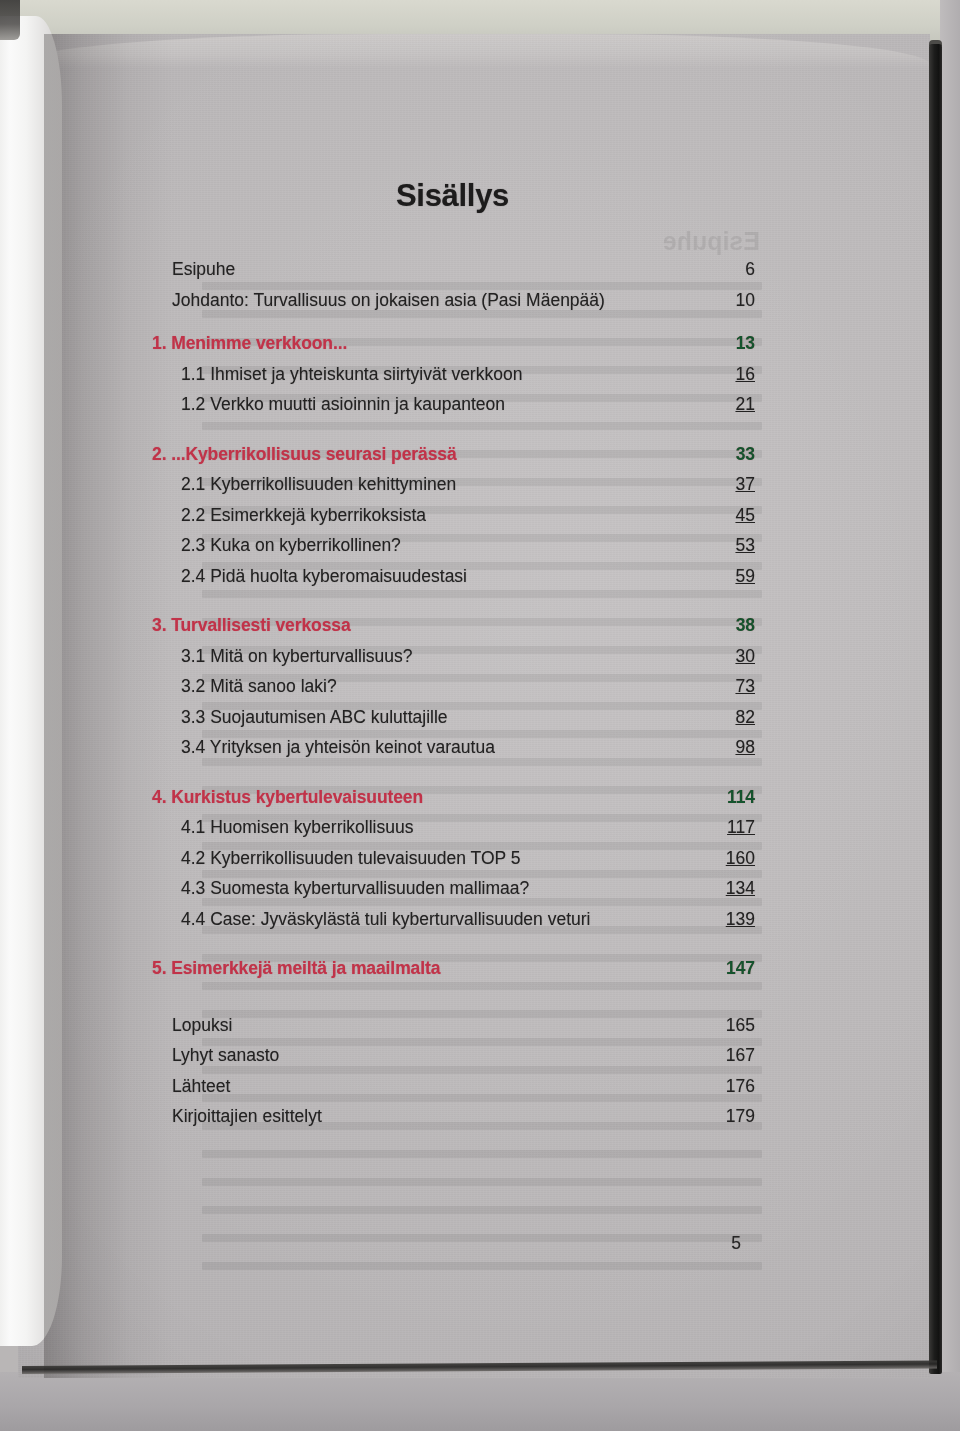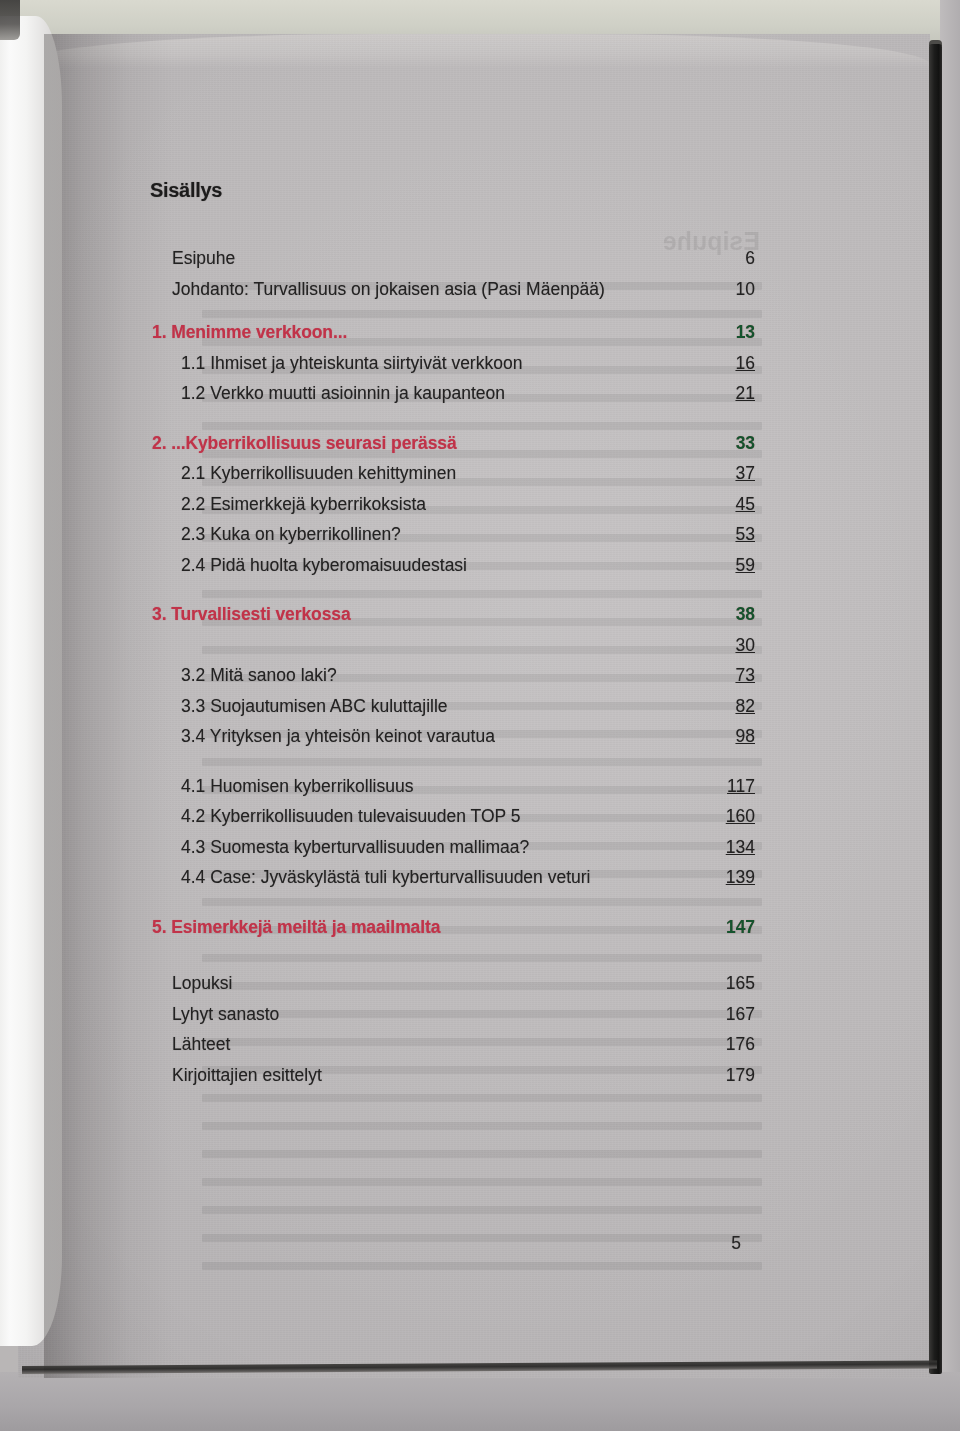--- a/index.html
+++ b/index.html
@@ -119,27 +119,28 @@
     opacity: .92;
   }
 
   
   .content {
     position: absolute;
     left: 150px; top: 180px;
     width: 605px;
   }
   .toc-title {
-    font-size: 20px;
+    font-size: 31px;
     font-weight: bold;
     letter-spacing: -0.3px;
     color: #1d1c1c;
     margin: 0 0 43px 0;
     line-height: 1;
     text-shadow: 0 0 1.1px rgba(80,78,78,.65);
+    text-align: center;
   }
 
   .row {
     display: flex;
     align-items: baseline;
     line-height: 30.5px;
     white-space: nowrap;
   }
   .row .label { flex: 0 0 auto; }
   .row .dots  { flex: 1 1 auto; }
@@ -363,20 +364,21 @@
 
     <div class="gap-md"></div>
 
     <div>
       <div class="row r-chap">
         <span class="label">3. Turvallisesti verkossa</span>
         <span class="dots"></span>
         <span class="pageno">38</span>
       </div>
       <div class="row r-sub">
+        <span class="label">3.1 Mitä on kyberturvallisuus?</span>
         <span class="dots"></span>
         <span class="pageno">30</span>
       </div>
       <div class="row r-sub">
         <span class="label">3.2 Mitä sanoo laki?</span>
         <span class="dots"></span>
         <span class="pageno">73</span>
       </div>
       <div class="row r-sub">
         <span class="label">3.3 Suojautumisen ABC kuluttajille</span>
@@ -386,20 +388,25 @@
       <div class="row r-sub">
         <span class="label">3.4 Yrityksen ja yhteisön keinot varautua</span>
         <span class="dots"></span>
         <span class="pageno">98</span>
       </div>
     </div>
 
     <div class="gap-md"></div>
 
     <div>
+      <div class="row r-chap">
+        <span class="label">4. Kurkistus kybertulevaisuuteen</span>
+        <span class="dots"></span>
+        <span class="pageno">114</span>
+      </div>
       <div class="row r-sub">
         <span class="label">4.1 Huomisen kyberrikollisuus</span>
         <span class="dots"></span>
         <span class="pageno">117</span>
       </div>
       <div class="row r-sub">
         <span class="label">4.2 Kyberrikollisuuden tulevaisuuden TOP 5</span>
         <span class="dots"></span>
         <span class="pageno">160</span>
       </div>

